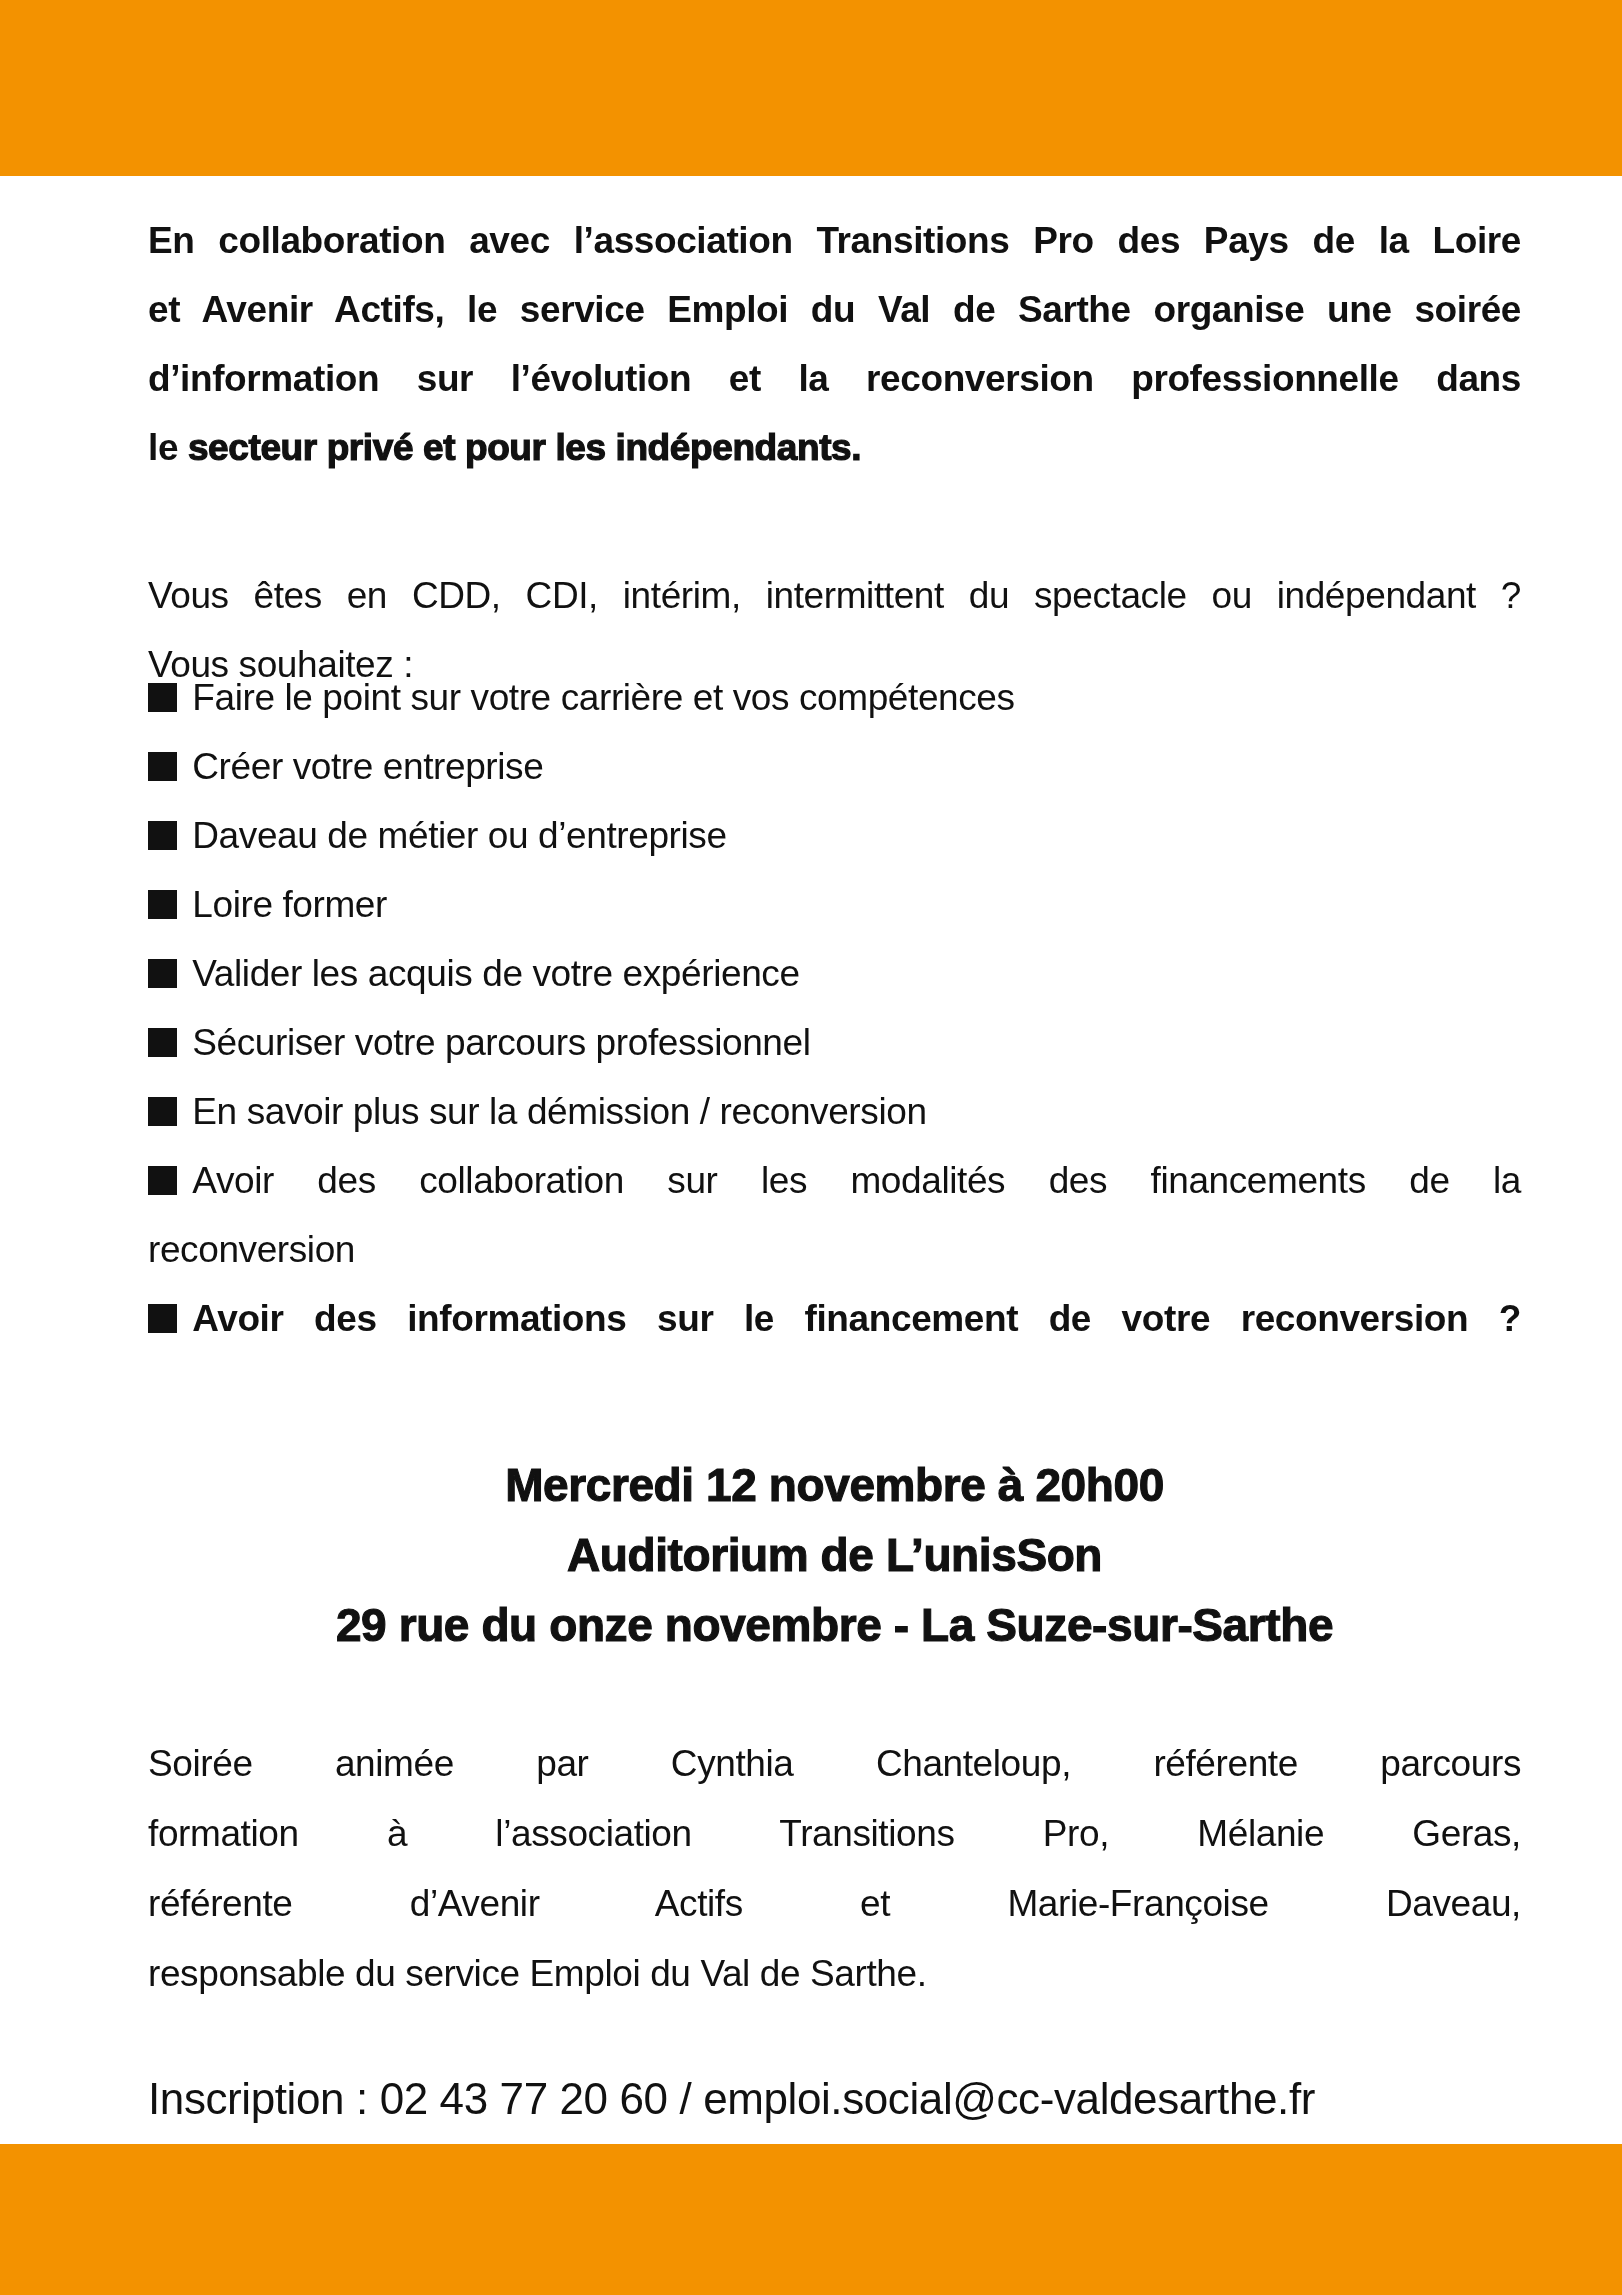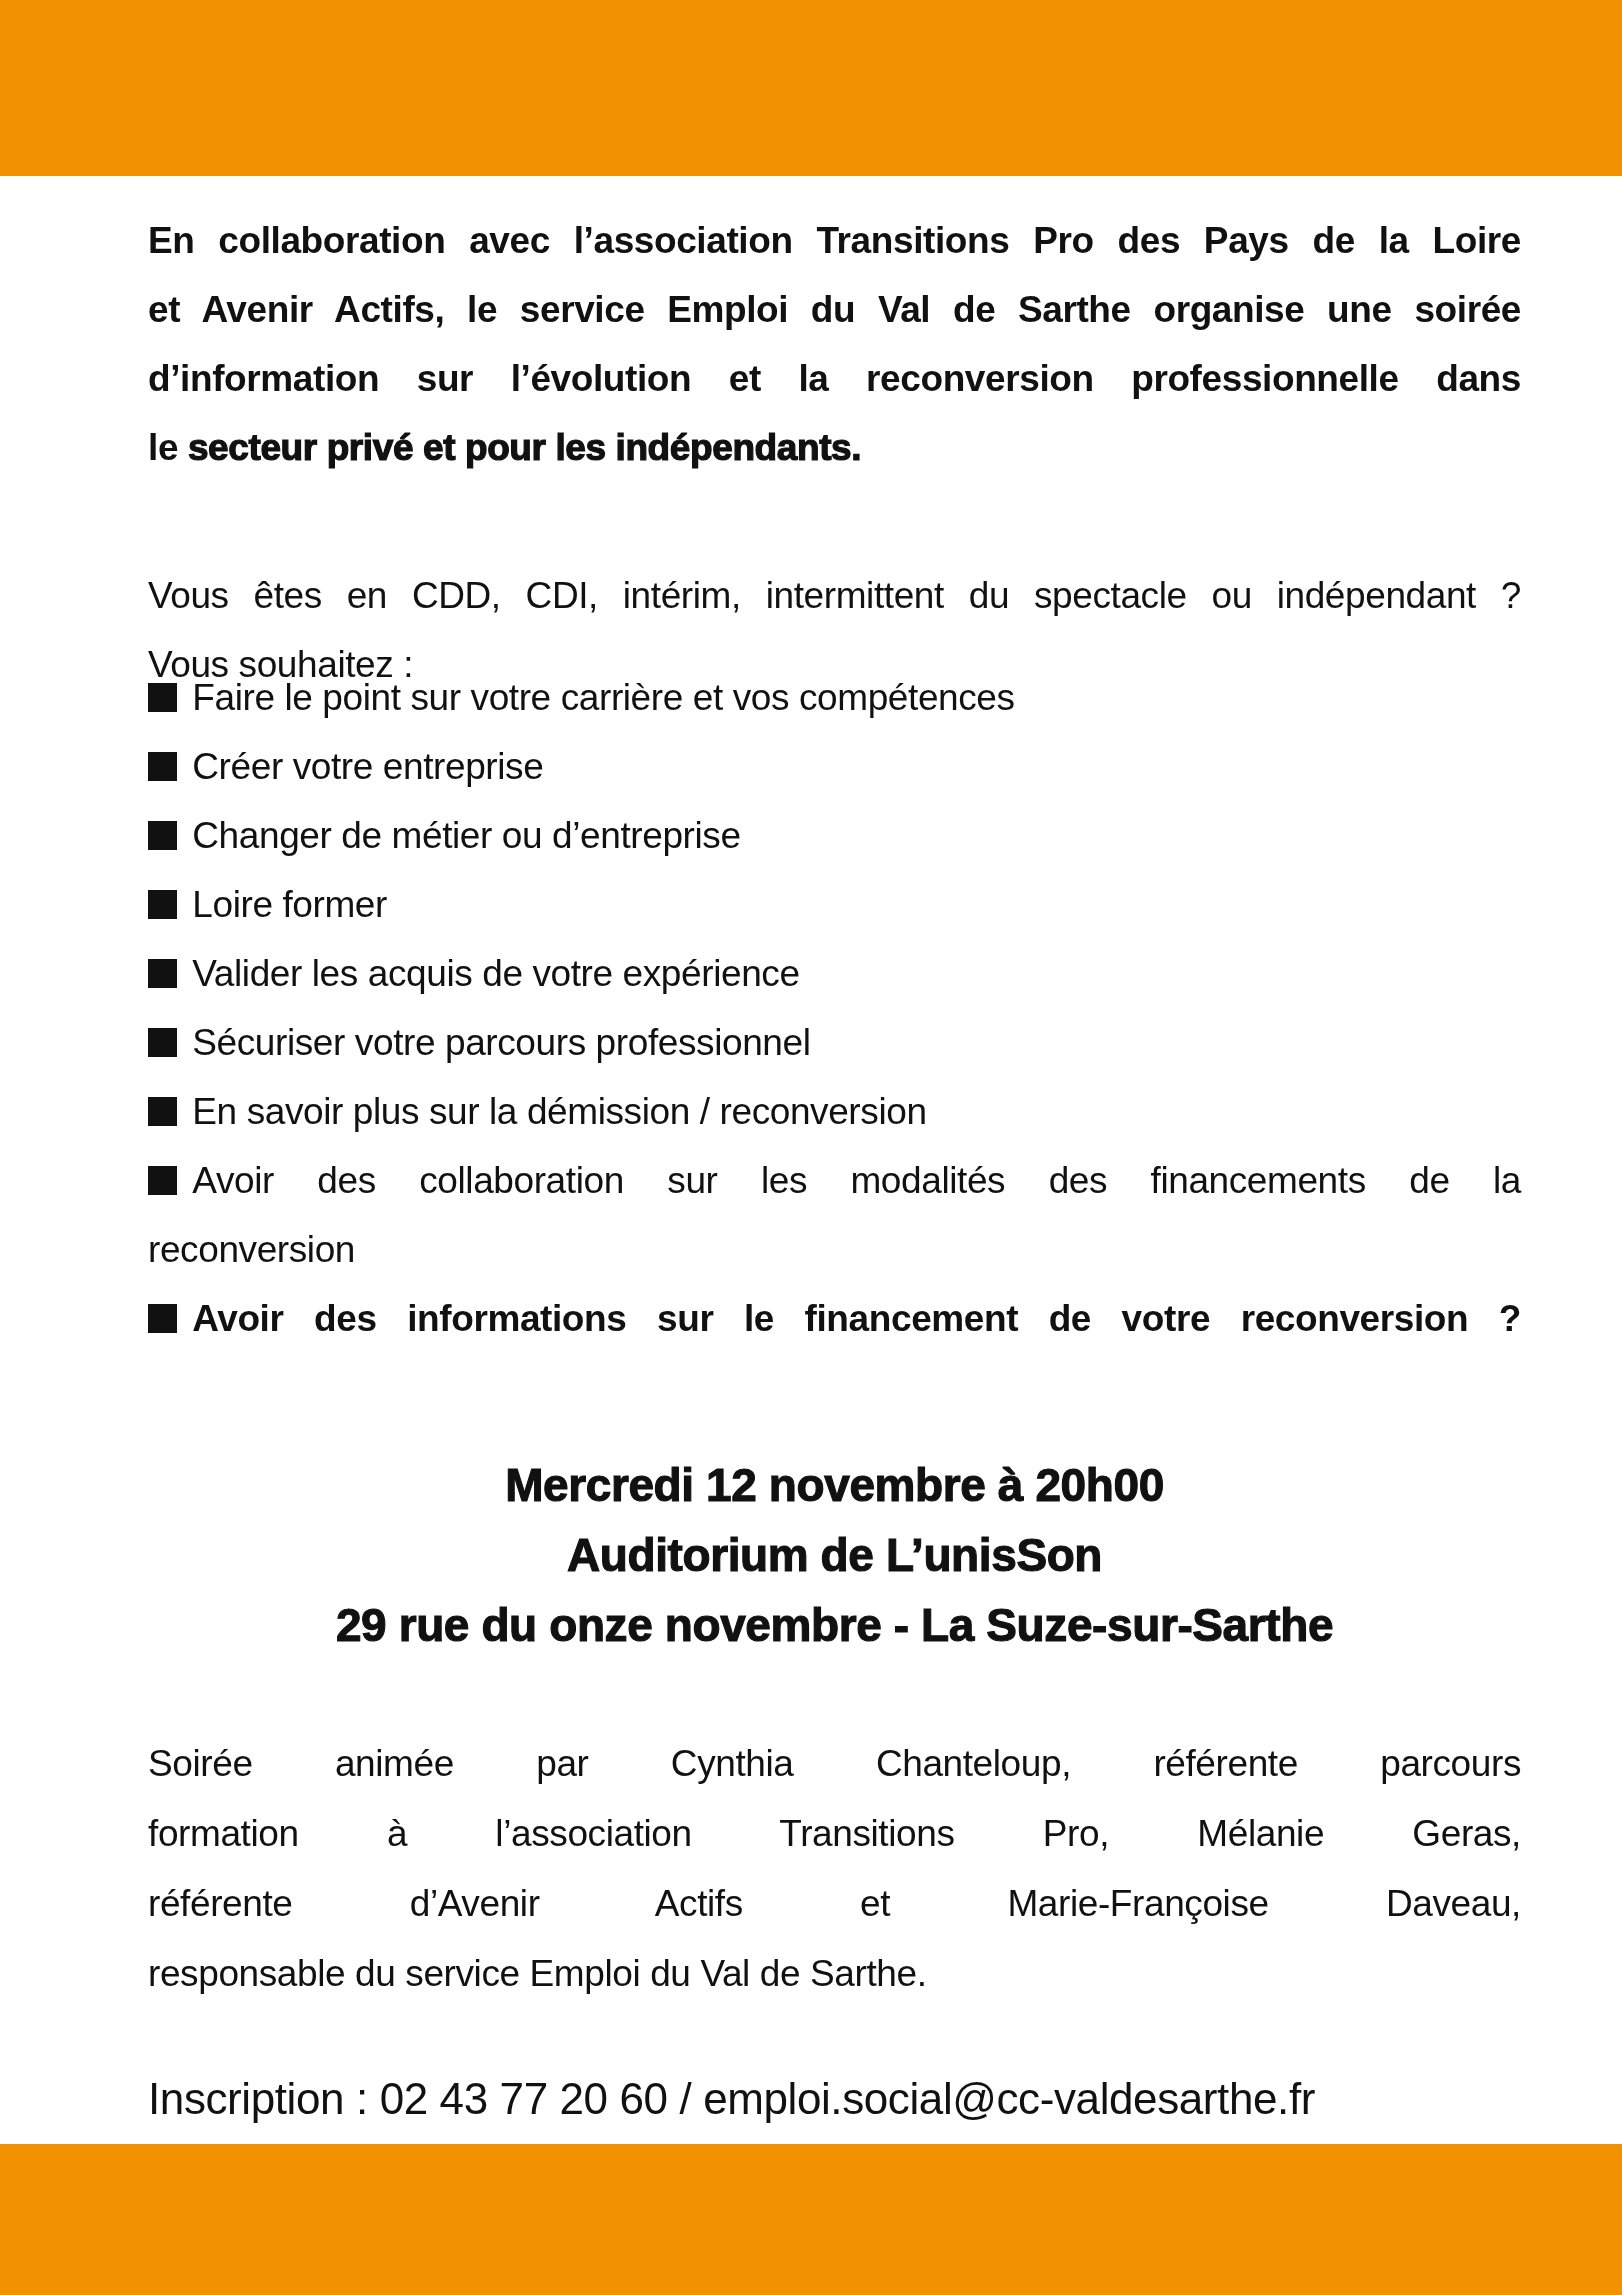--- a/index.html
+++ b/index.html
@@ -79,21 +79,21 @@
   </div>
 
   <div class="block audience">
     <div class="line j">Vous êtes en CDD, CDI, intérim, intermittent du spectacle ou indépendant ?</div>
     <div class="line">Vous souhaitez :</div>
   </div>
 
   <div class="block wishes">
     <div class="line"><span class="sq"></span><span>Faire le point sur votre carrière et vos compétences</span></div>
     <div class="line"><span class="sq"></span><span>Créer votre entreprise</span></div>
-    <div class="line"><span class="sq"></span><span>Changer de métier ou d’entreprise</span></div>
+    <div class="line"><span class="sq"></span><span>Daveau de métier ou d’entreprise</span></div>
     <div class="line"><span class="sq"></span><span>Loire former</span></div>
     <div class="line"><span class="sq"></span><span>Valider les acquis de votre expérience</span></div>
     <div class="line"><span class="sq"></span><span>Sécuriser votre parcours professionnel</span></div>
     <div class="line"><span class="sq"></span><span>En savoir plus sur la démission / reconversion</span></div>
     <div class="line j"><span class="sq"></span><span>Avoir des collaboration sur les modalités des financements de la</span></div>
     <div class="line">reconversion</div>
     <div class="line j wish-bold"><span class="sq"></span><span>Avoir des informations sur le financement de votre reconversion ?</span></div>
   </div>
 
   <div class="block event">

